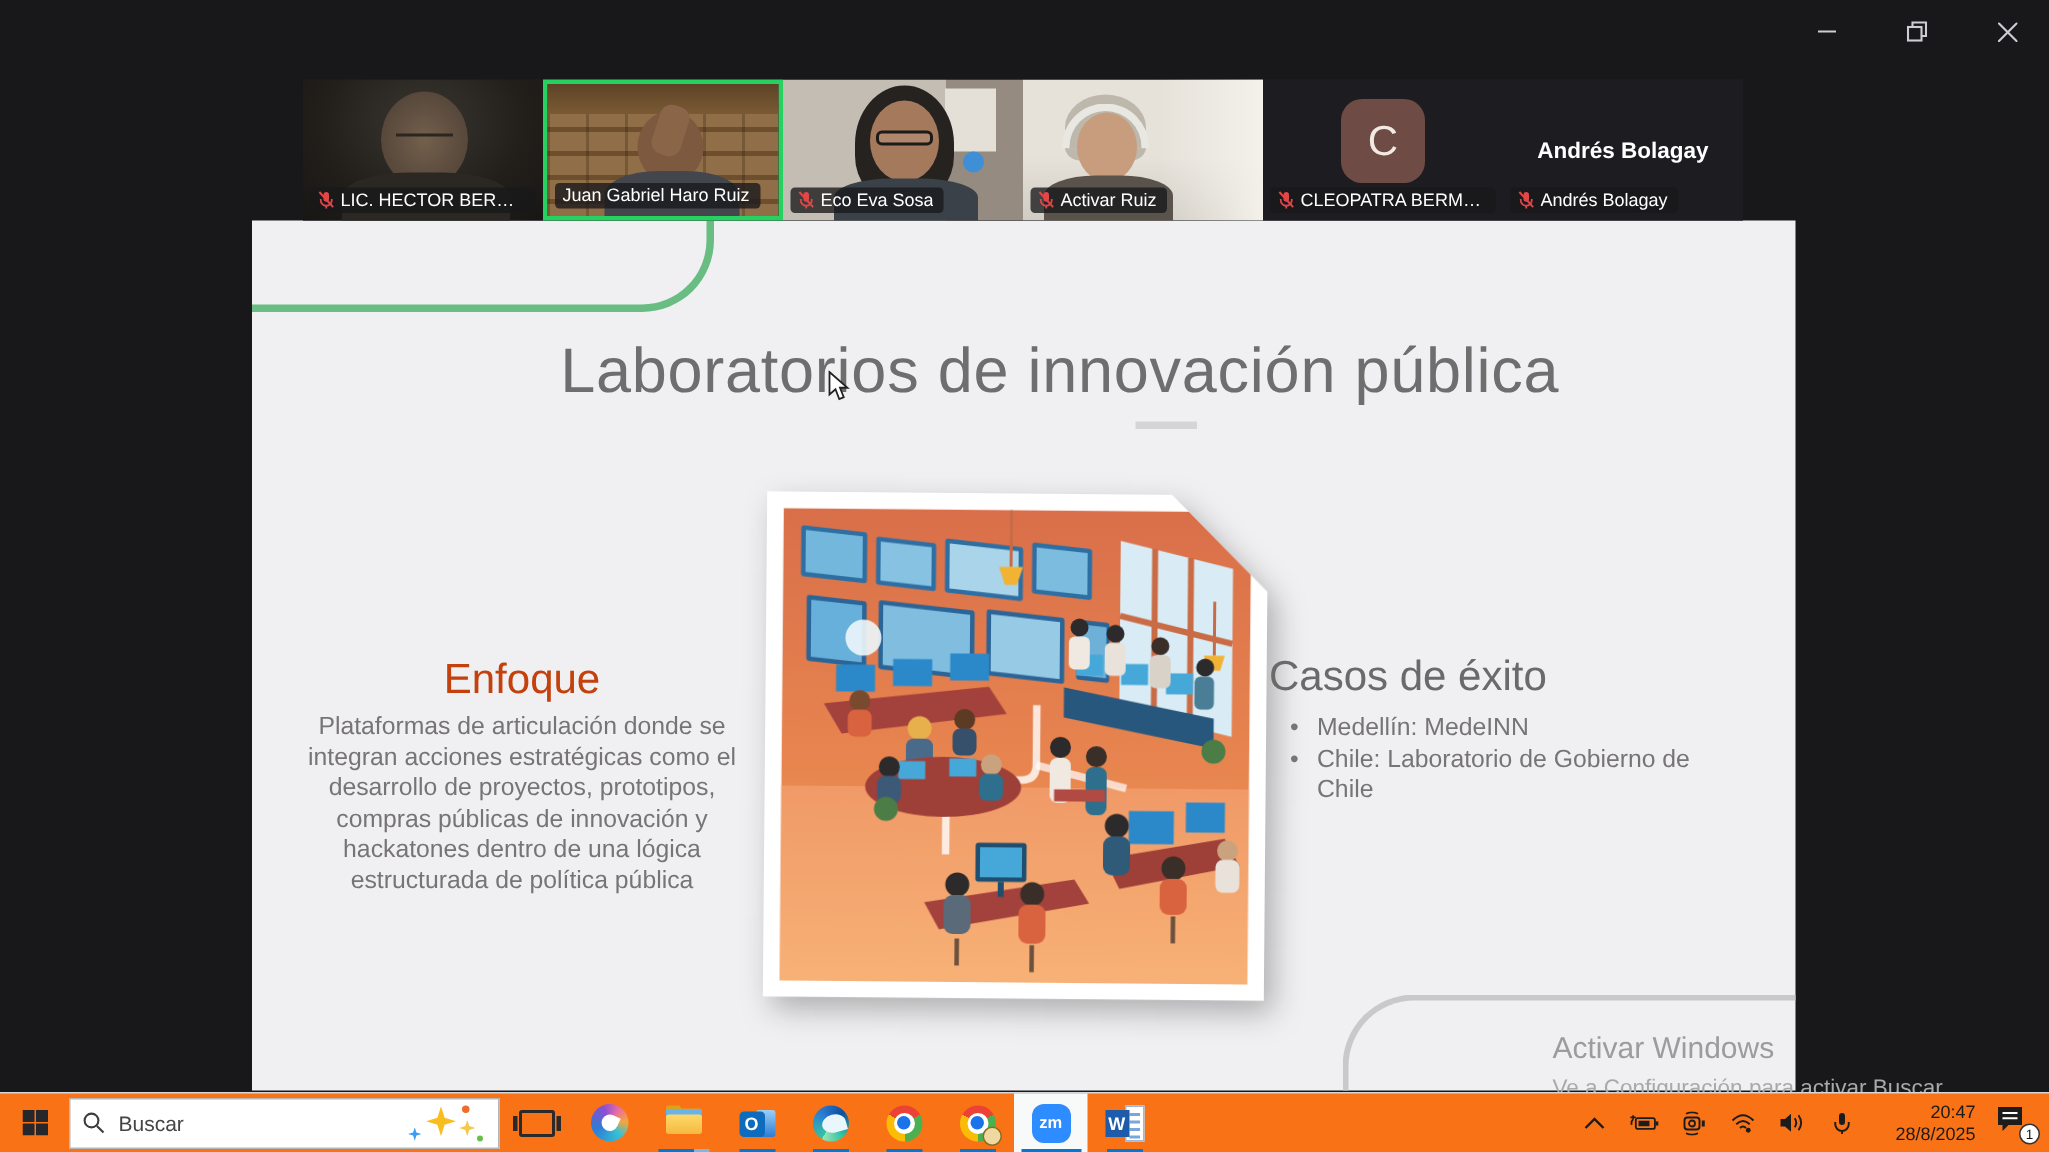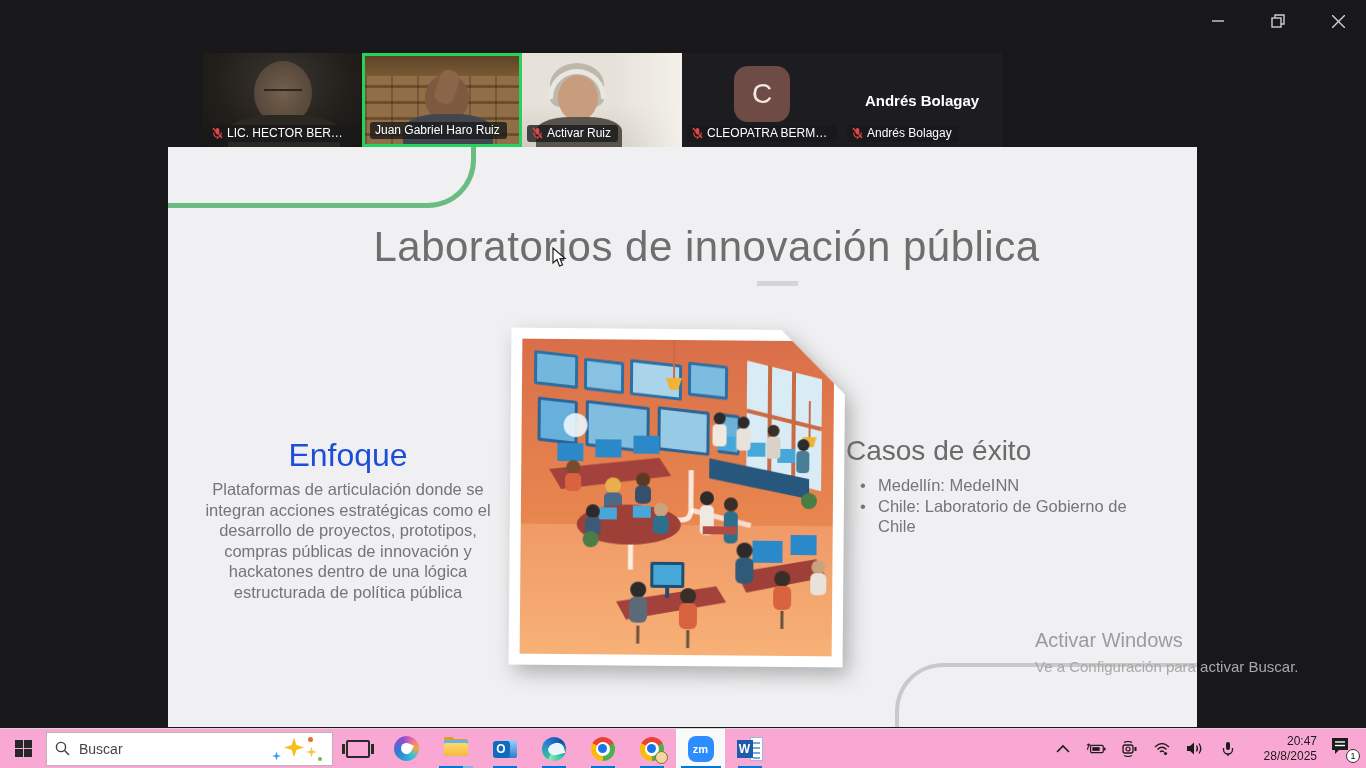--- a/index.html
+++ b/index.html
@@ -57,43 +57,43 @@
   
   .slide { position:absolute; left:168px; top:147px; width:1029px; height:580px; background:#f0eff1; overflow:hidden; }
   .deco-green { position:absolute; left:-10px; top:-70px; width:318px; height:131px;
     border-bottom:5px solid #69bd83; border-right:5px solid #69bd83; border-radius:0 0 48px 0; }
   .deco-gray { position:absolute; left:727px; top:516px; width:312px; height:80px;
     border-top:4px solid #c9c9cb; border-left:4px solid #c9c9cb; border-radius:48px 0 0 0; }
   .slide-title { position:absolute; left:0; top:76px; width:100%; text-align:center;
     font-size:42px; font-weight:300; color:#6e6e6e; letter-spacing:.5px;padding-left:48px; }
   .title-dash { position:absolute; left:589px; top:134px; width:41px; height:5px; background:#d5d5d8; }
   .enfoque { position:absolute; left:28px; top:290px; width:304px; text-align:center; }
-  .enfoque h2 { font-size:32px; font-weight:400; color:#1d4ed8; margin-bottom:5px; }
+  .enfoque h2 { font-size:28px; font-weight:400; color:#c2410c; margin-bottom:5px; }
   .enfoque p { font-size:16.5px; line-height:20.6px; color:#767477; }
   .casos { position:absolute; left:678px; top:288px; width:300px; }
   .casos h2 { font-size:28px; font-weight:400; color:#6a6a6a; margin-bottom:8px; }
   .casos ul { list-style:none; font-size:16.5px; line-height:20.6px; color:#767477; padding-left:14px; }
   .casos li { position:relative; padding-left:18px; }
   .casos li::before { content:"•"; position:absolute; left:0; top:0; }
   .photo { position:absolute; left:342px; top:182px; width:334px; height:337px;
     filter:drop-shadow(6px 8px 10px rgba(0,0,0,.28)); transform:rotate(.5deg); }
   .photo-frame { width:100%; height:100%; background:#fff; padding:11px;
     clip-path:polygon(0 0, calc(100% - 64px) 0, 100% 64px, 100% 100%, 0 100%); }
   .photo-frame svg { width:100%; height:100%; display:block; }
 
   
-  .watermark { position:absolute; left:1035px; top:629px; z-index:20; }
+  .watermark { position:absolute; left:1035px; top:688px; z-index:20; }
   .watermark .l1 { font-size:20px; color:#9c9c9c; }
   .watermark .l2 { font-size:15px; color:#a9a9a9; margin-top:6px; white-space:nowrap; }
 
   
   .cursor { position:absolute; left:552px; top:247px; z-index:60; }
 
   
-  .taskbar { position:absolute; left:0; top:728px; width:1366px; height:40px; background:#f9a8d4;
+  .taskbar { position:absolute; left:0; top:728px; width:1366px; height:40px; background:#f97316;
     display:flex; align-items:center; z-index:40; border-top:1px solid #d6d7d8; }
   .tb-btn { position:relative; height:40px; display:flex; align-items:center; justify-content:center; flex:none; }
   .start { width:46px; }
   .searchbox { width:287px; height:34px; background:#fff; border:1px solid #b6b6b6; display:flex; align-items:center;
     gap:9px; padding:0 8px; flex:none; }
   .searchbox .q { font-size:14px; color:#454545; }
   .sparkles { margin-left:auto; position:relative; width:54px; height:30px; flex:none; }
   .app { width:49px; }
   .app.active-app { background:#f8f9f9; }
   .indicator { position:absolute; bottom:0; left:50%; transform:translateX(-50%); height:3px; background:#0078d7; }
@@ -193,20 +193,39 @@
       <div class="ceiling"></div>
         <div class="head"></div>
         <div class="hand"></div>
         <div class="torso"></div>
     </div>
     <div class="name-tag">
       <span>Juan Gabriel Haro Ruiz</span>
     </div>
   </div>
 
+  <div class="tile t3">
+    <div class="vid">
+      <div class="winlight"></div>
+        <div class="globe"></div>
+        <div class="hair"></div>
+        <div class="head"></div>
+        <div class="glasses"></div>
+        <div class="torso"></div>
+    </div>
+    <div class="name-tag">
+      <svg class="mic-off" viewBox="0 0 12 14">
+          <rect x="4" y="1" width="4" height="7" rx="2" fill="#e24646"></rect>
+          <path d="M2 6 v1 a4 4 0 0 0 8 0 v-1" fill="none" stroke="#e24646" stroke-width="1.3"></path>
+          <line x1="6" y1="11" x2="6" y2="13" stroke="#e24646" stroke-width="1.3"></line>
+          <line x1="1" y1="1" x2="11" y2="12" stroke="#e24646" stroke-width="1.5"></line>
+        </svg>
+      <span>Eco Eva Sosa</span>
+    </div>
+  </div>
 
   <div class="tile t4">
     <div class="vid">
       <div class="winlight"></div>
         <div class="hair"></div>
         <div class="phones"></div>
         <div class="head"></div>
         <div class="torso"></div>
     </div>
     <div class="name-tag">

